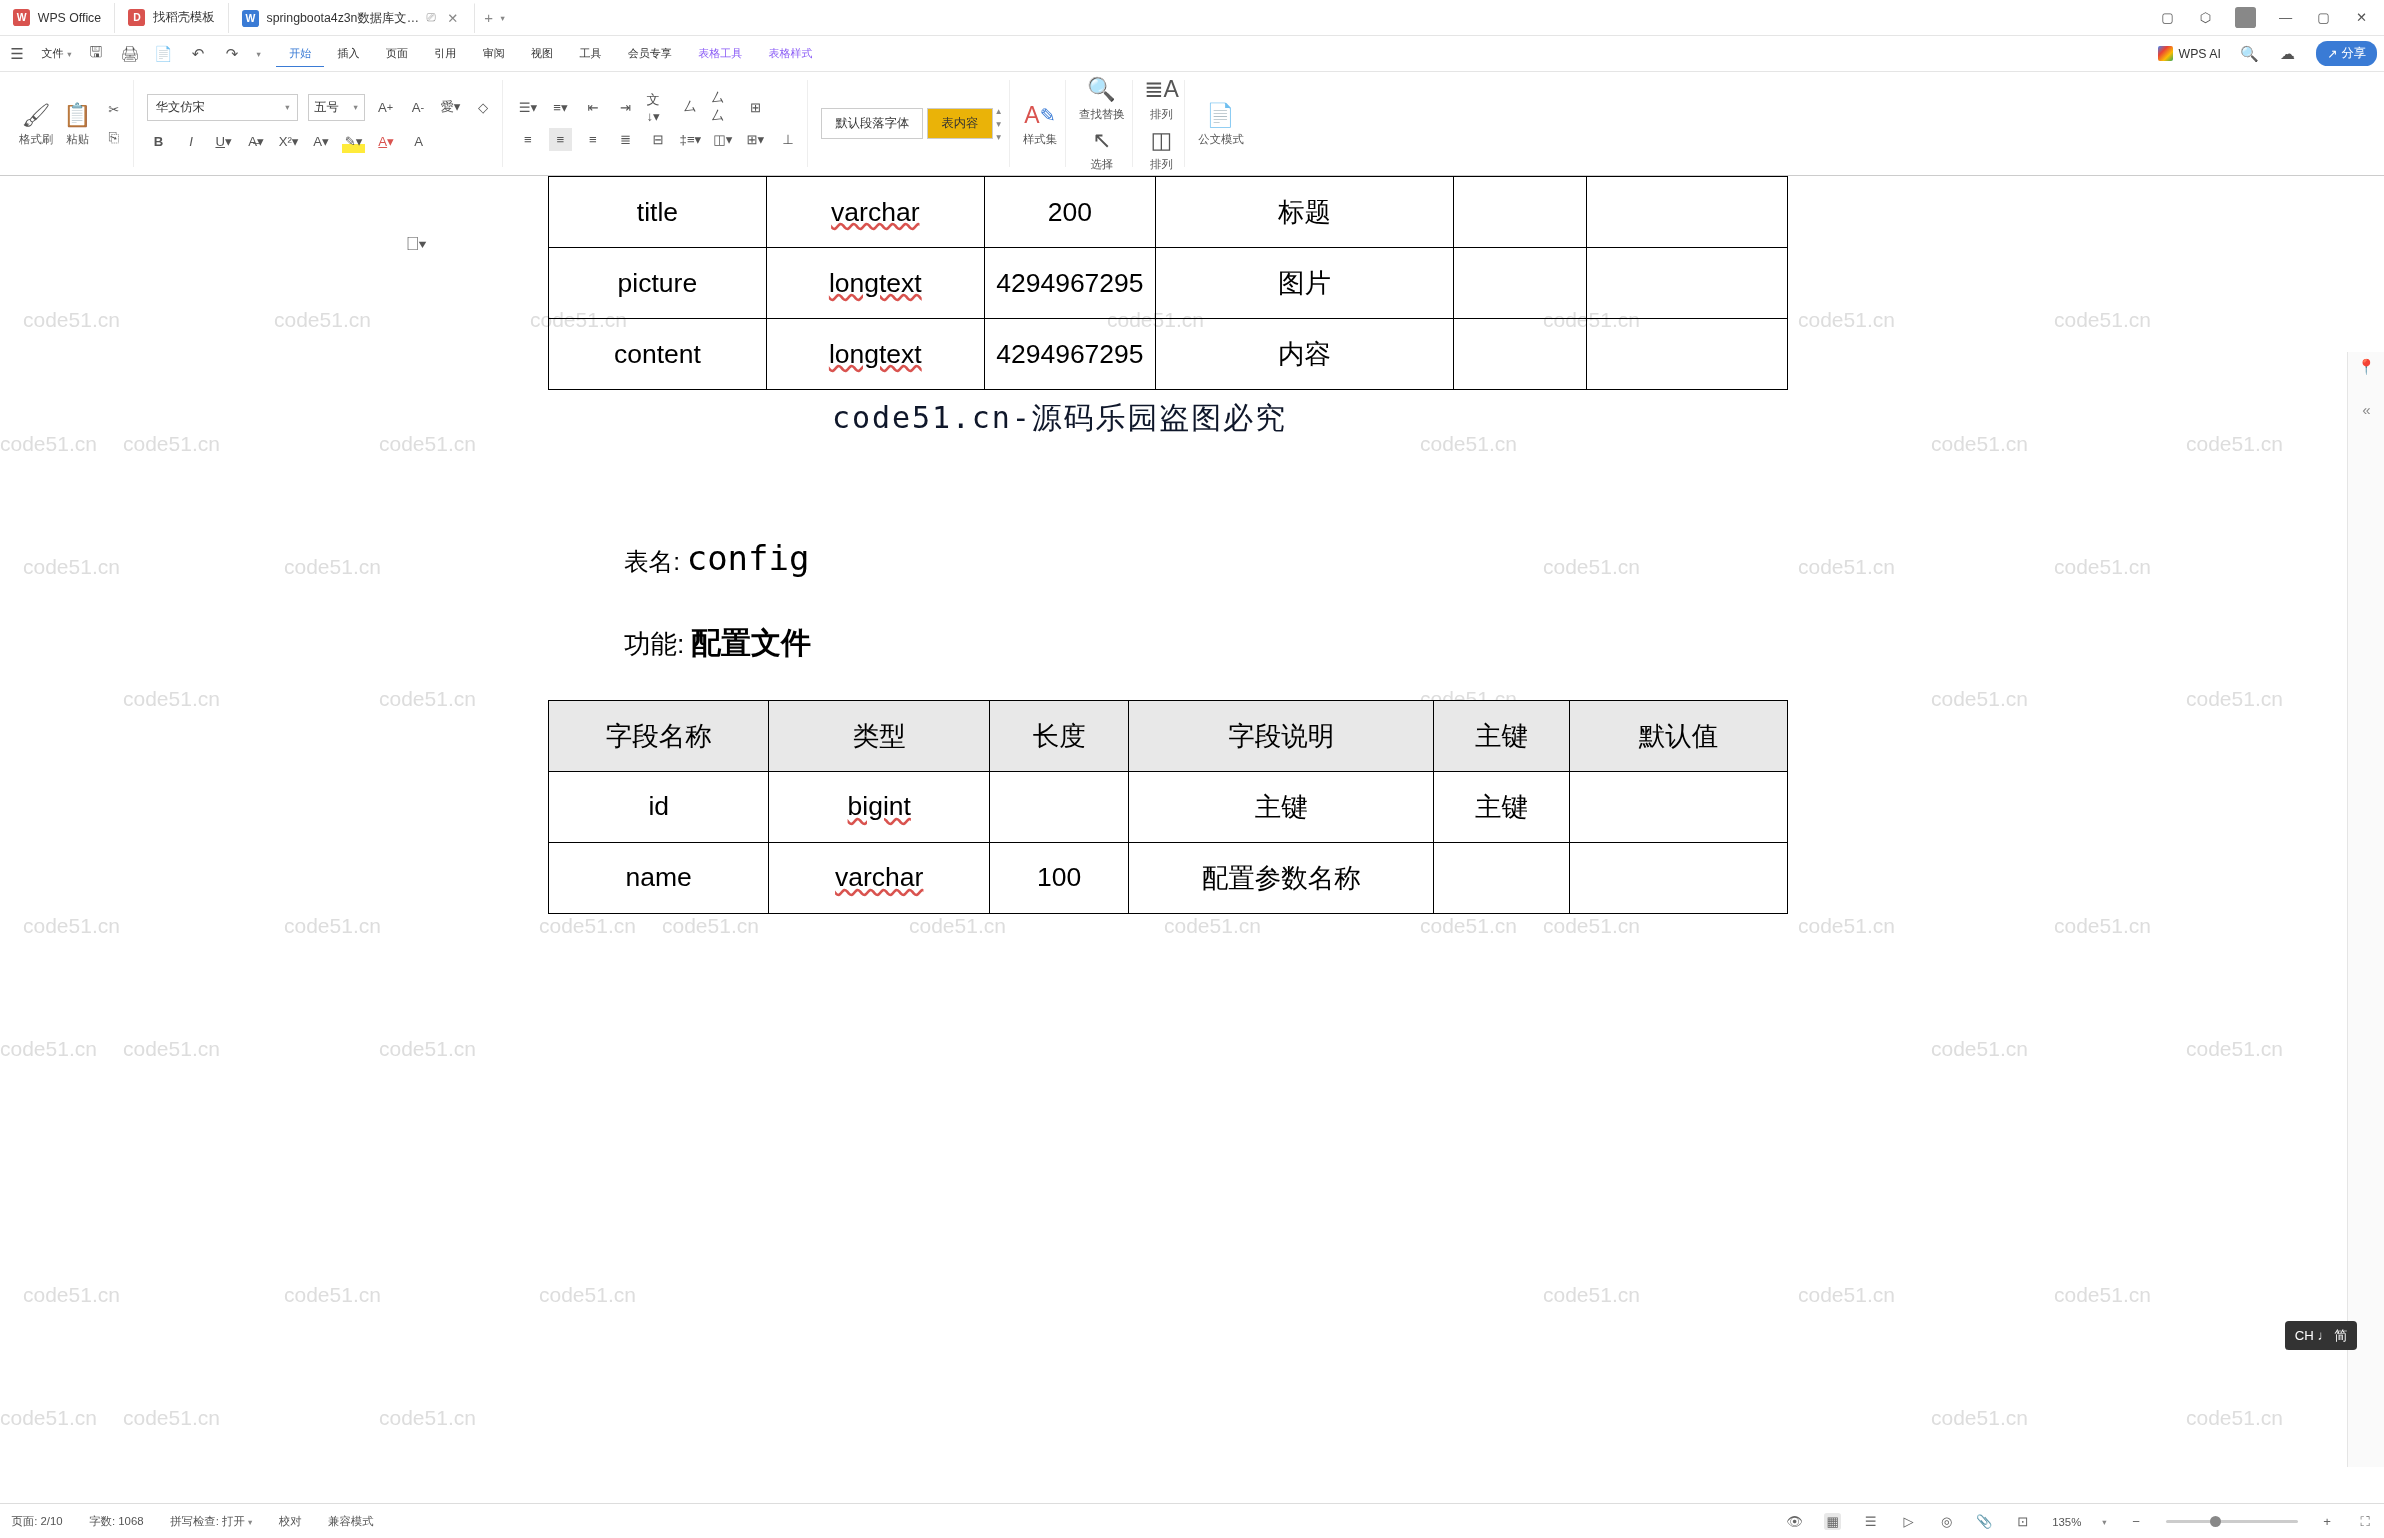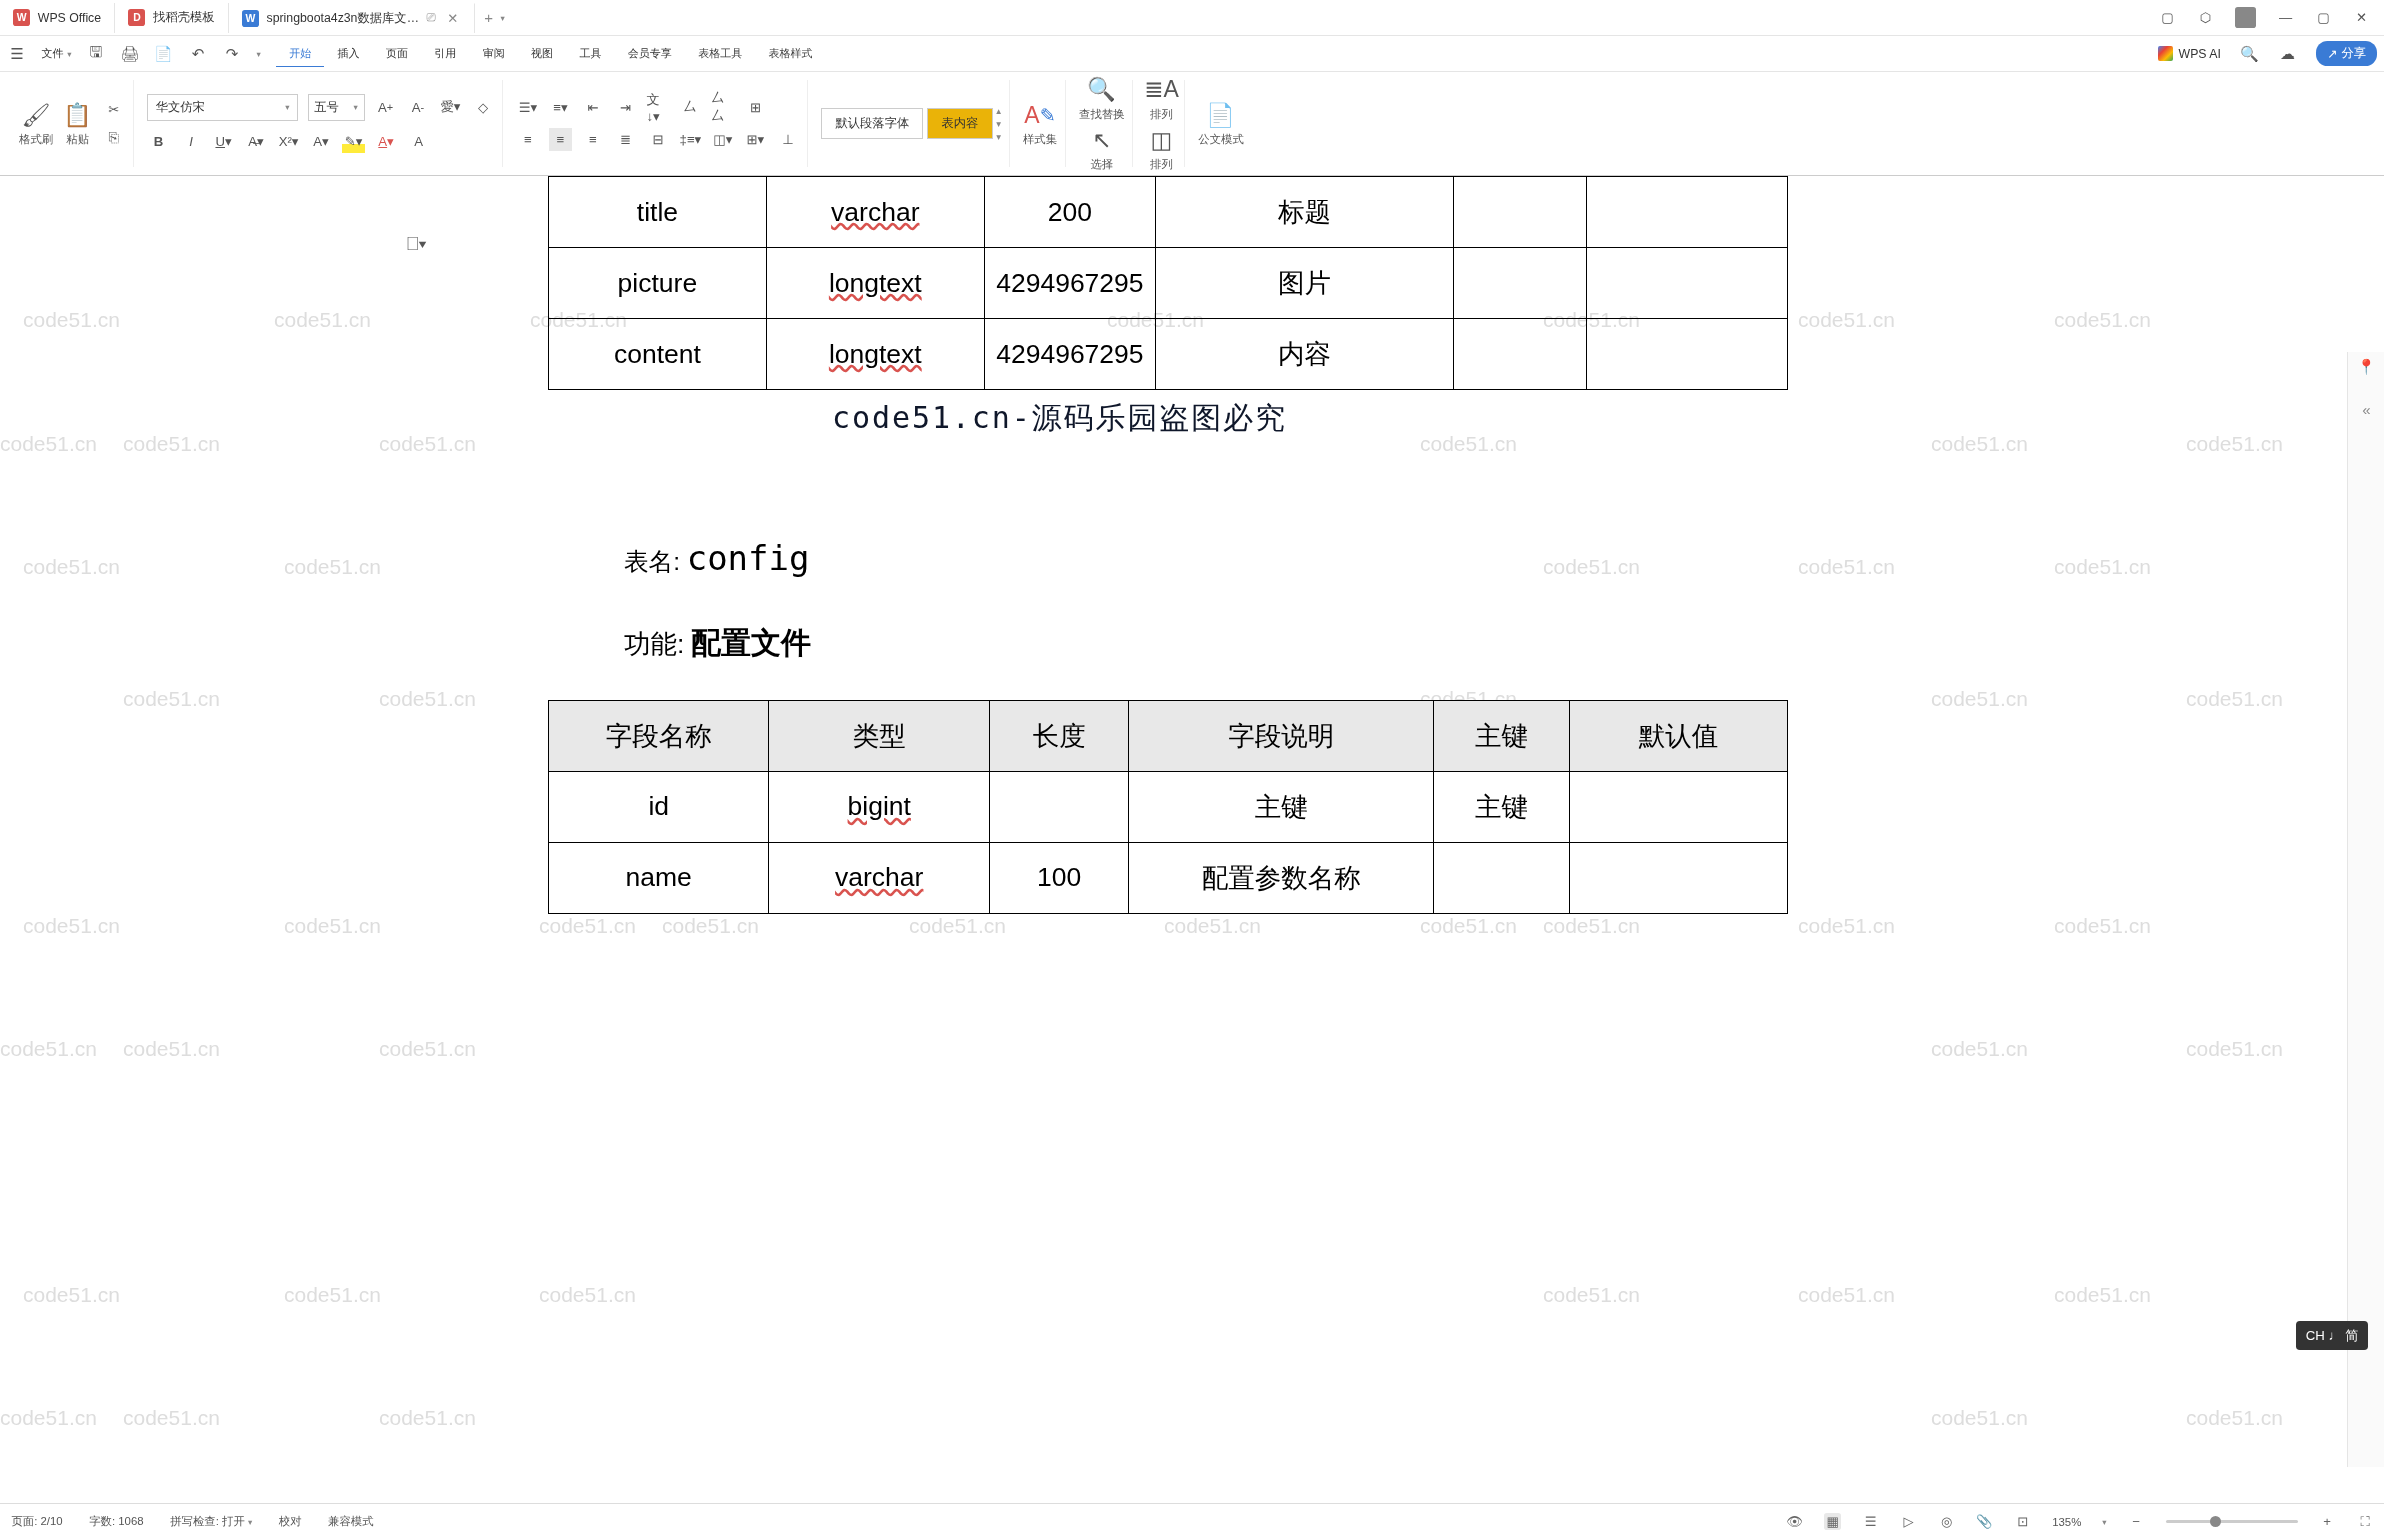--- a/index.html
+++ b/index.html
@@ -17,21 +17,21 @@
 .titlebar-right { margin-left: auto; display: flex; gap: 21px; padding-right: 15px; align-items: center; }
 .win-icon { width: 17px; height: 17px; color: #555; display: flex; align-items: center; justify-content: center; font-size: 13.2px; }
 
 
 .menubar { height: 36px; background: #fff; display: flex; align-items: center; padding: 0 7.6px; border-bottom: 0.9px solid #e5e5e5; }
 .qa-group { display: flex; align-items: center; gap: 15px; padding-right: 7.6px; }
 .qa-icon { width: 19px; height: 19px; color: #555; display: flex; align-items: center; justify-content: center; }
 .menu-items { display: flex; align-items: center; gap: 0; margin-left: 7.6px; }
 .menu-item { padding: 5.7px 13.2px; font-size: 11px; color: #333; }
 .menu-item.active { color: #3a7bd5; border-bottom: 1.9px solid #3a7bd5; text-align: center; }
-.menu-item.blue { color: #404040; }
+.menu-item.blue { color: #8b5cf6; }
 .menubar-right { margin-left: auto; display: flex; align-items: center; gap: 19px; }
 .wps-ai { display: flex; align-items: center; gap: 5.7px; font-size: 12.3px; color: #333; }
 .ai-icon { width: 15px; height: 15px; background: linear-gradient(135deg,#4285f4,#ea4335,#fbbc05,#34a853); border-radius: 1.9px; }
 .share-btn { background: #3a7bd5; color: #fff; padding: 3.8px 11.4px; border-radius: 11.4px; font-size: 12.3px; display: flex; align-items: center; gap: 3.8px; }
 
 
 .ribbon { height: 104px; background: #fff; display: flex; align-items: stretch; padding: 7.6px 11.4px; gap: 5.7px; border-bottom: 0.9px solid #ccc; }
 .rib-group { display: flex; flex-direction: column; align-items: center; justify-content: center; padding: 0 7.6px; border-right: 0.9px solid #eee; gap: 3.8px; }
 .rib-group.norow { flex-direction: column; }
 .rib-big { display: flex; flex-direction: column; align-items: center; gap: 1.9px; font-size: 11.4px; color: #555; }
@@ -57,21 +57,21 @@
 .anchor-icon { position: absolute; left: 407px; top: 57px; font-size: 19px; color: #555; }
 
 .red-banner { color: #0f172a; font-size: 30px; font-family: "SimSun", monospace; text-align: center; margin-top: 7.6px; letter-spacing: 1.9px; }
 .table-caption { font-family: "SimSun", serif; font-size: 26.5px; margin-left: 227px; margin-top: 99px; }
 .table-caption .lbl { font-size: 24.6px; }
 .table-caption .val { font-family: monospace; font-size: 34px; }
 .table-caption2 { font-family: "SimSun", serif; font-size: 26.5px; margin-left: 227px; margin-top: 45px; }
 .table-caption2 .val2 { font-size: 30px; font-weight: bold; }
 
 
-.ime { position: absolute; right: 17px; top: 1145px; background: #333; color: #fff; padding: 5.7px 9.5px; border-radius: 3.8px; font-size: 13.2px; display: flex; align-items: center; gap: 5.7px; }
+.ime { position: absolute; right: 28px; top: 1145px; background: #333; color: #fff; padding: 5.7px 9.5px; border-radius: 3.8px; font-size: 13.2px; display: flex; align-items: center; gap: 5.7px; }
 
 
 .side-panel { position: absolute; right: 0; top: 176px; width: 38px; bottom: 36px; background: #fafafa; border-left: 0.9px solid #e5e5e5; display: flex; flex-direction: column; align-items: center; padding-top: 5.7px; gap: 23px; }
 .side-icon { width: 19px; height: 19px; color: #888; font-size: 15px; display: flex; align-items: center; justify-content: center; }
 
 
 .statusbar { position: absolute; bottom: 0; left: 0; right: 0; height: 36px; background: #fff; border-top: 0.9px solid #ddd; display: flex; align-items: center; padding: 0 11.4px; font-size: 11.4px; color: #555; gap: 26.5px; }
 .statusbar .right { margin-left: auto; display: flex; align-items: center; gap: 21px; }
 .zoom-slider { width: 132px; height: 3.8px; background: #ccc; position: relative; border-radius: 1.9px; }
 .zoom-thumb { position: absolute; left: 44px; top: -3.8px; width: 11.4px; height: 11.4px; background: #888; border-radius: 50%; }

